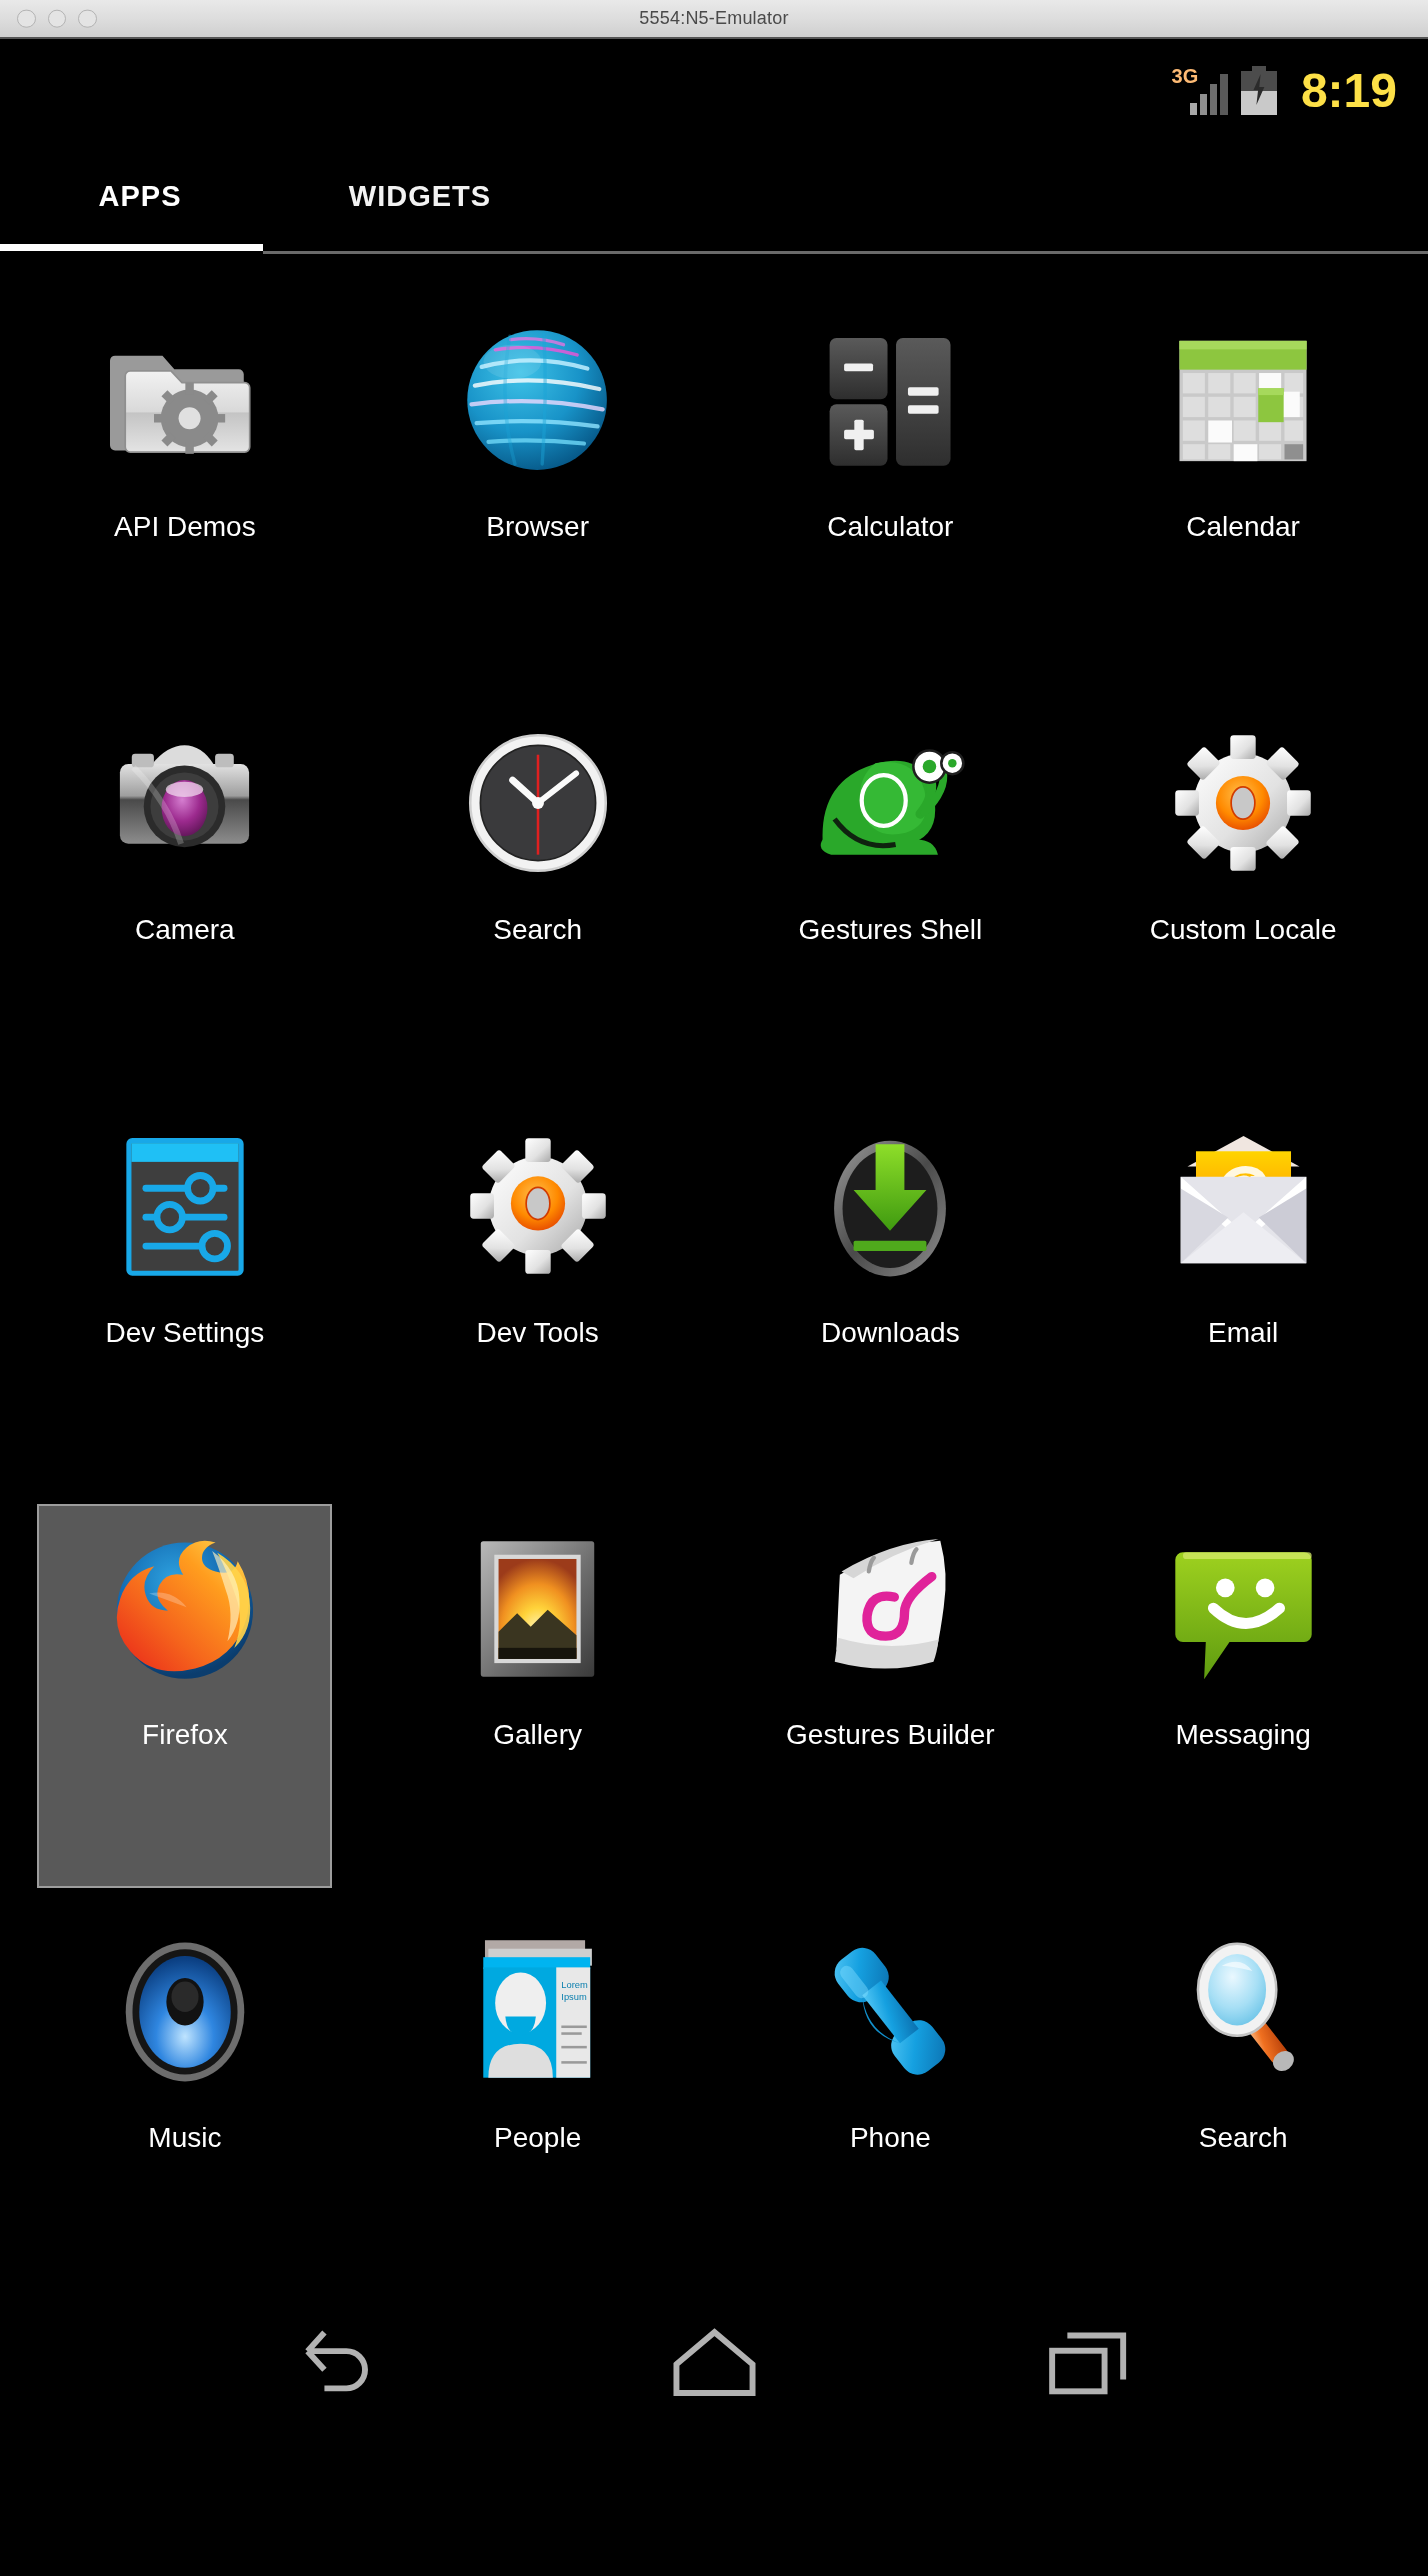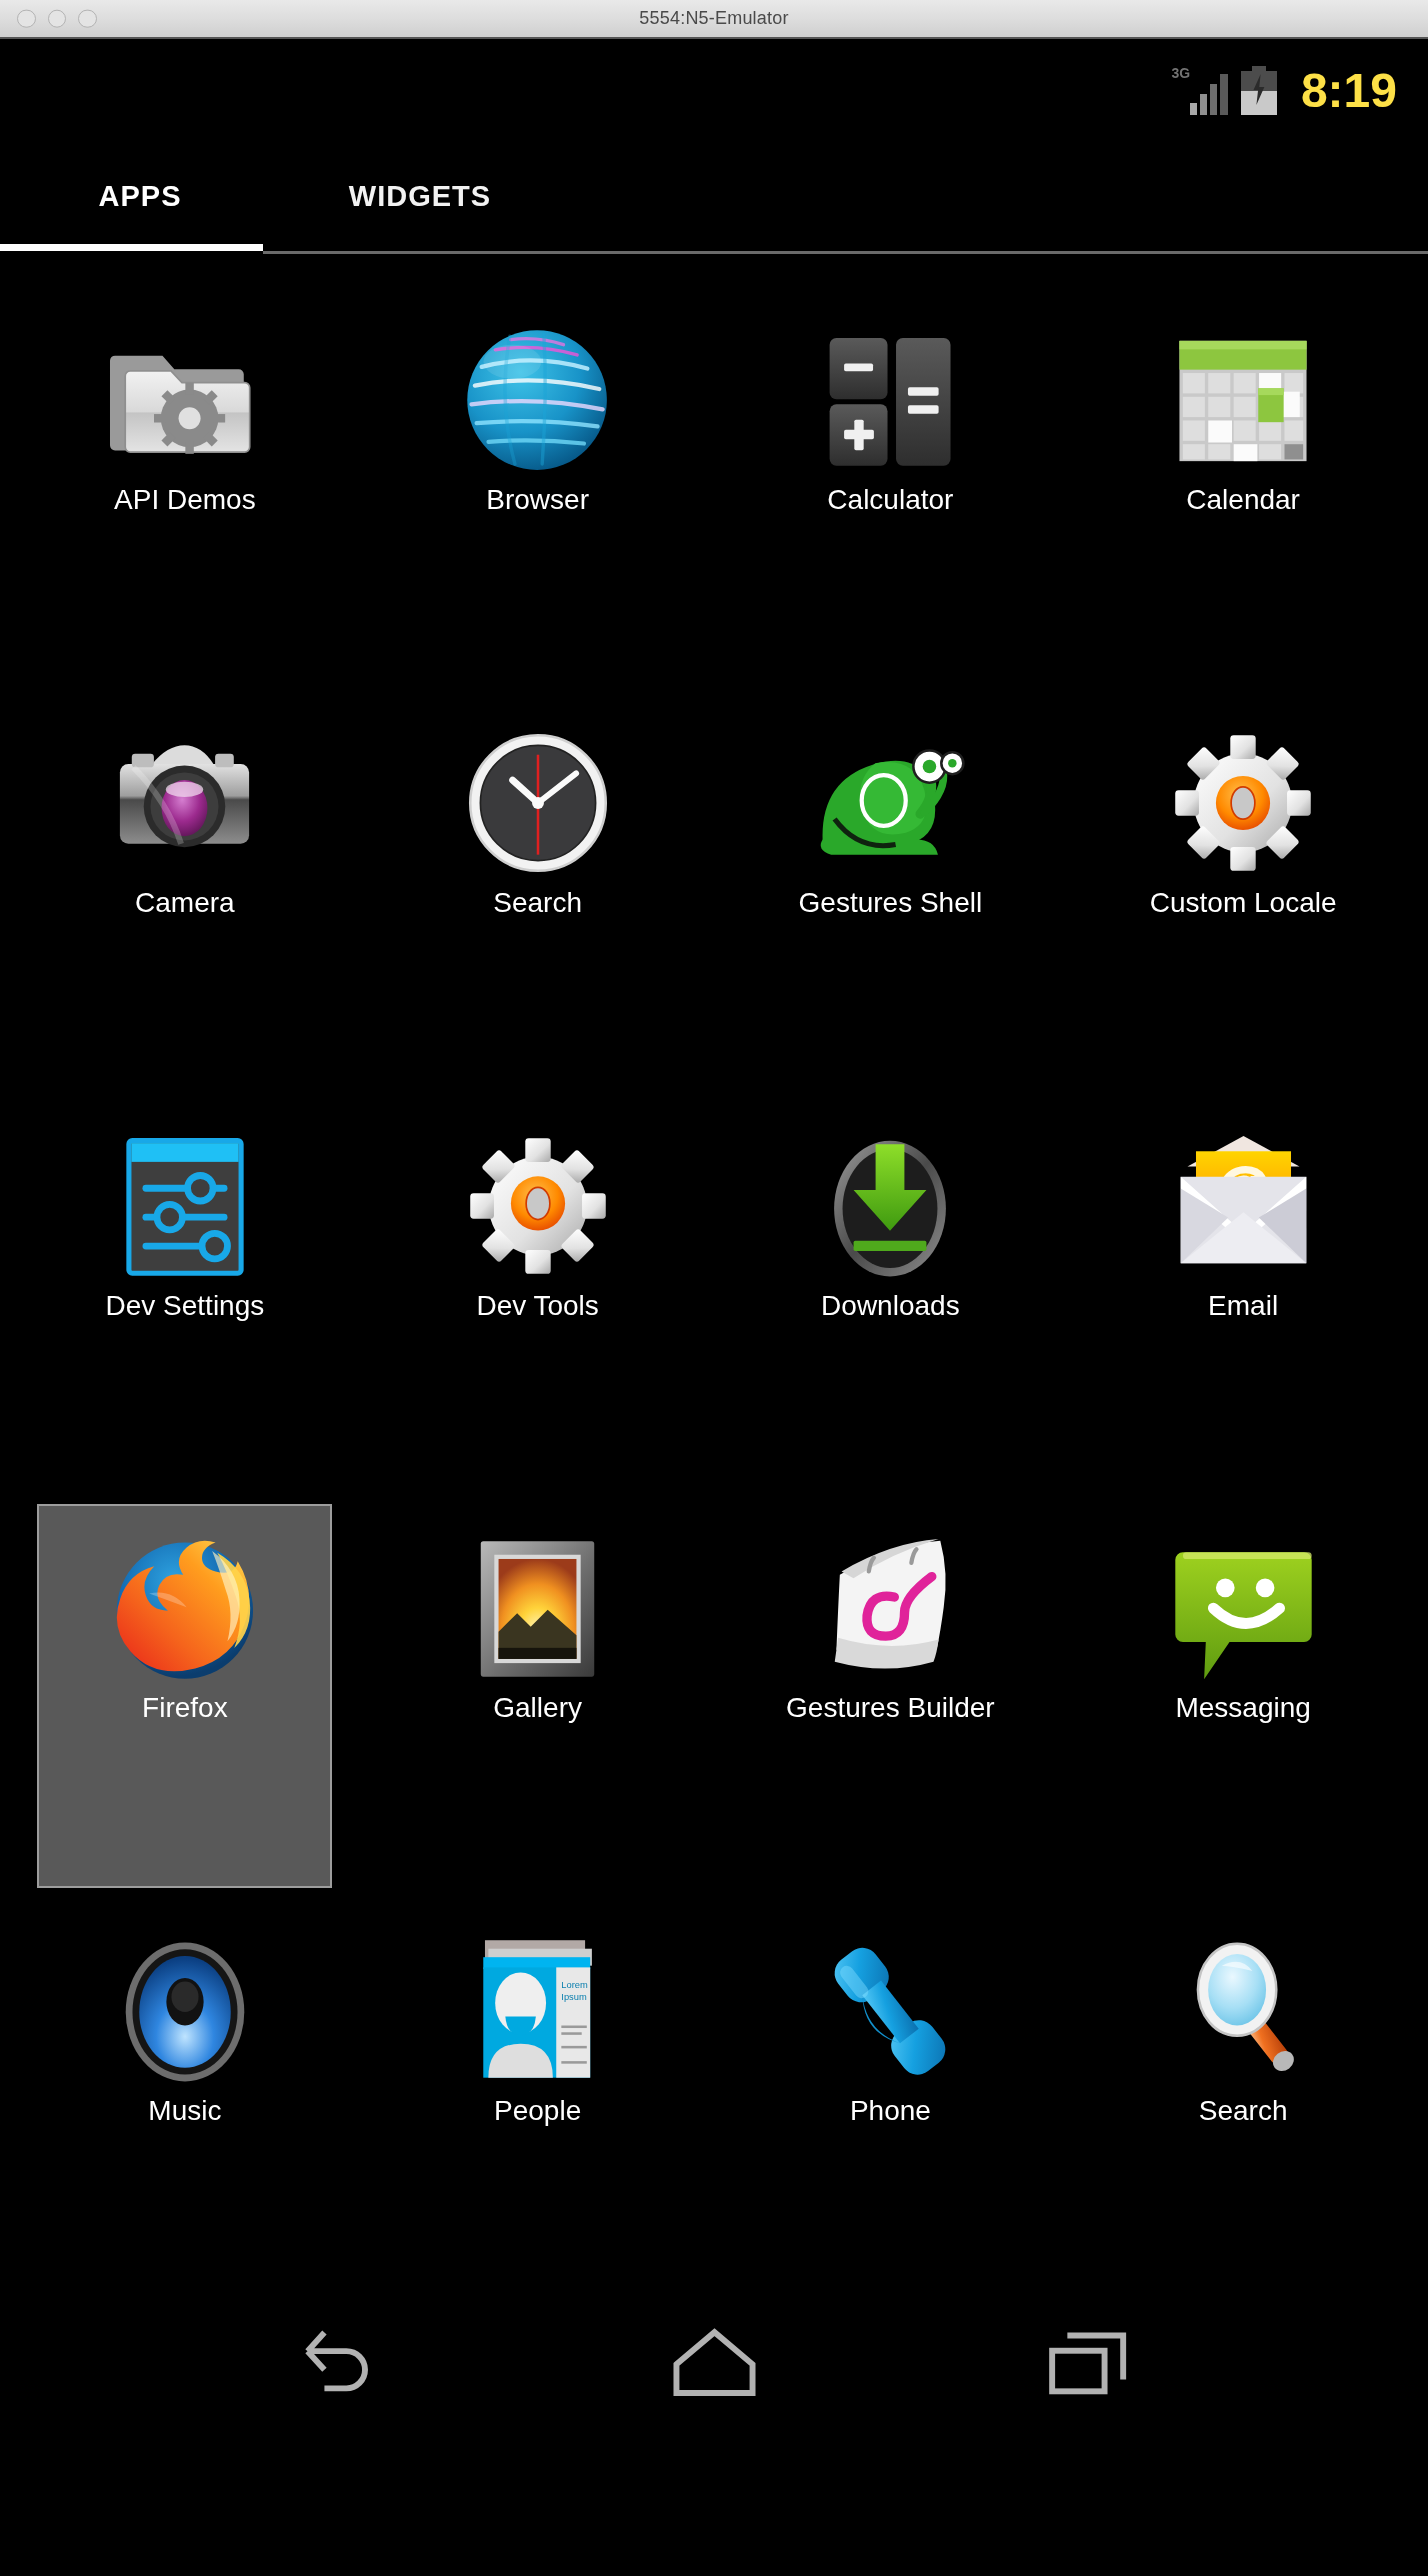--- a/index.html
+++ b/index.html
@@ -56,21 +56,21 @@
   .statusbar {
     height: 102px; flex: 0 0 102px;
     display: flex; align-items: center; justify-content: flex-end;
     padding-right: 31px;
     box-sizing: border-box;
   }
   .status-icons { display: flex; align-items: flex-end; gap: 13.6px; }
   .signal-wrap { position: relative; width: 56px; height: 49px; }
   .signal-label {
     position: absolute; left: 0; top: 0;
-    font-size: 14px; font-weight: bold; color: #737373;
+    font-size: 20px; font-weight: bold; color: #fdba74;
     line-height: 1;
   }
   .bars { position: absolute; bottom: 0; right: 0; display: flex; align-items: flex-end; gap: 2.5px; }
   .bar { width: 7.6px; background: #5d5d5d; }
   .bar.b1 { height: 12px; background:#a8a8a8; }
   .bar.b2 { height: 20.4px; background:#8f8f8f; }
   .bar.b3 { height: 31px; background:#6e6e6e; }
   .bar.b4 { height: 41px; background:#5a5a5a; }
   .battery {
     position: relative; width: 36px; height: 49px;
@@ -149,21 +149,21 @@
     padding-top: 22px;
     box-sizing: border-box;
     border: 2.5px solid transparent;
   }
   .icon-box {
     width: 161px; height: 161px;
     display: flex; align-items: center; justify-content: center;
     position: relative;
   }
   .app-label {
-    margin-top: 2px;
+    margin-top: 29px;
     font-size: 28px;
     color: #ffffff;
     text-align: center;
     line-height: 1.18;
     max-width: 255px;
     word-wrap: break-word;
   }
 
   
   .navbar {

